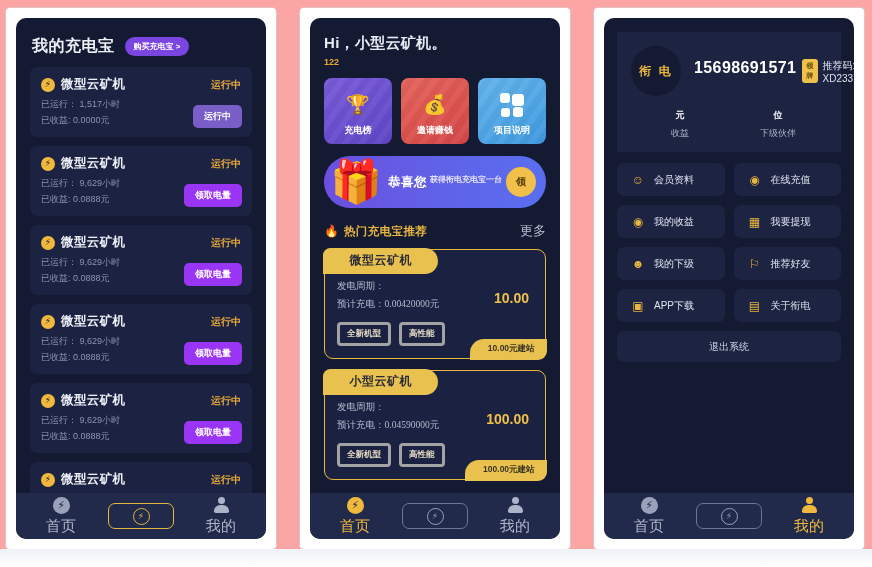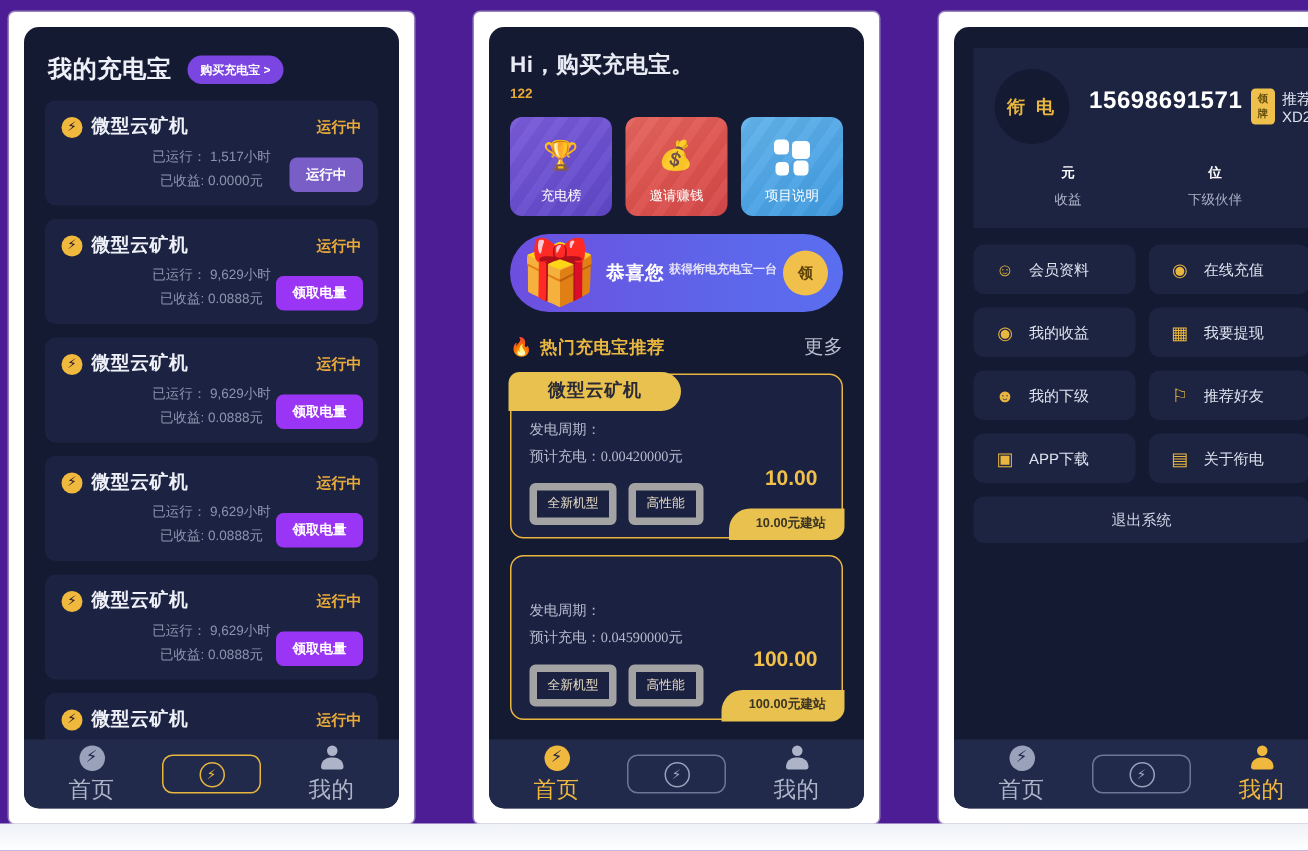--- a/index.html
+++ b/index.html
@@ -5,23 +5,23 @@
   * { box-sizing: border-box; margin: 0; padding: 0; }
   html, body {
     width: 872px; height: 567px;
     background: #ffffff;
     font-family: "Liberation Sans", "DejaVu Sans", sans-serif;
     overflow: hidden;
   }
   .stage {
     position: relative;
     width: 872px; height: 567px;
-    background: #4c1d95;
+    background: #fca5a5;
     display: flex;
-    gap: 40px;
+    gap: 24px;
     padding: 8px 6px 0 6px;
   }
   .bottom-strip {
     position: absolute; left: 0; bottom: 0; width: 872px; height: 18px;
     background: linear-gradient(180deg, #eef1f6 0%, #ffffff 100%);
   }
   
   .phone {
     position: relative;
     width: 270px; height: 541px;
@@ -105,42 +105,42 @@
   }
   .dev-row1 { display: flex; align-items: center; justify-content: space-between; }
   .dev-name { display: flex; align-items: center; gap: 6px; }
   .dev-name .nm { color: #eef0f7; font-size: 12.5px; font-weight: 700; letter-spacing: .4px; }
   .mini-bolt {
     width: 14px; height: 14px; border-radius: 50%; background: #f0b83c;
     display: flex; align-items: center; justify-content: center;
     font-size: 9px; color: #2a2030; line-height: 1;
   }
   .dev-status { color: #e7a93a; font-size: 10px; font-weight: 700; }
-  .dev-meta { margin-top: 5px; display: flex; flex-direction: column; gap: 3px; align-items: center; }
+  .dev-meta { margin-top: 5px; display: flex; flex-direction: column; gap: 3px; }
   .dev-meta span { color: #8e94ae; font-size: 9px; }
   .dev-btn {
     position: absolute; right: 10px; bottom: 9px;
     border-radius: 5px; padding: 5px 11px;
     font-size: 9px; color: #ffffff; font-weight: 700; white-space: nowrap;
   }
   .btn-running { background: #7a5ec8; }
   .btn-claim { background: #9b35f5; }
 
   
   .p2-hero { padding: 16px 14px 0 14px; }
   .p2-greet { color: #e8ebf4; font-size: 15px; font-weight: 700; letter-spacing: .3px; }
   .p2-sub { color: #e8a832; font-size: 9px; margin-top: 4px; font-weight: 700; }
   .p2-tiles { display: flex; gap: 9px; margin-top: 11px; }
   .tile {
     flex: 1; height: 66px; border-radius: 8px; position: relative;
     display: flex; flex-direction: column; align-items: center; justify-content: flex-end;
     padding-bottom: 7px; overflow: hidden;
   }
   .tile .ticon { position: absolute; top: 17px; left: 0; right: 0; text-align: center; font-size: 19px; line-height: 1; color: #ffffff; }
-  .tile .tlab { color: #ffffff; font-size: 9px; font-weight: 400; position: relative; z-index: 2; }
+  .tile .tlab { color: #ffffff; font-size: 9px; font-weight: 700; position: relative; z-index: 2; }
   .tile-purple { background: linear-gradient(150deg,#7a5ad9 0%, #6a4fcf 55%, #5f46c6 100%); }
   .tile-red { background: linear-gradient(150deg,#e4655e 0%, #dd534e 55%, #d4484a 100%); }
   .tile-blue { background: linear-gradient(150deg,#63b3ea 0%, #4fa6e5 55%, #3e98de 100%); }
   .tile-purple::after, .tile-red::after, .tile-blue::after {
     content:""; position:absolute; inset:0;
     background: repeating-linear-gradient(125deg, rgba(255,255,255,.07) 0 6px, rgba(0,0,0,.05) 6px 13px);
     opacity:.55;
   }
   .squares { position:absolute; top:15px; left:50%; transform:translateX(-50%); width:24px; height:24px; z-index:2; }
   .squares i { position:absolute; background:#fff; border-radius:3px; display:block; }
@@ -183,27 +183,27 @@
   }
   .prod-tab {
     position: absolute; top: -1.6px; left: -1.6px;
     background: #e9c14f; color: #2a2a36;
     padding: 4px 26px 5px 26px; font-size: 12px; font-weight: 700;
     border-radius: 9px 16px 16px 0; letter-spacing: .5px;
   }
   .prod-lines { display: flex; flex-direction: column; gap: 5px; }
   .prod-lines span { color: #b6bbd0; font-size: 9.5px; font-family: Liberation Serif, serif; }
   .prod-price {
-    position: absolute; right: 16px; top: 60px;
+    position: absolute; right: 16px; top: 40px;
     color: #f0c04a; font-size: 14px; font-weight: 700;
   }
   .prod-tags { display: flex; gap: 8px; margin-top: 11px; }
   .ptag {
-    border: 5px solid #a3a3a3; border-radius: 4px; color: #e6dcc4;
-    font-size: 8.5px; padding: 3px 7px; font-weight: 400;
+    border: 3px solid #a3a3a3; border-radius: 4px; color: #e6dcc4;
+    font-size: 8.5px; padding: 3px 7px; font-weight: 700;
   }
   .prod-foot {
     position: absolute; right: -1.6px; bottom: -1.6px;
     background: #e9c14f; color: #3a3423;
     font-size: 8.5px; padding: 4px 12px 5px 18px;
     border-radius: 14px 0 9px 0; font-weight: 700; white-space: nowrap;
   }
 
   
   .p3-body { padding: 14px 13px 58px 13px; }
@@ -365,21 +365,21 @@
         </div>
       </div>
     </div>
   </div>
 
   <div class="phone">
     <div class="screen">
       <div class="scrollarea">
 
         <div class="p2-hero">
-          <div class="p2-greet">Hi，购买充电宝。</div>
+          <div class="p2-greet">Hi，小型云矿机。</div>
           <div class="p2-sub">122</div>
 
           <div class="p2-tiles">
             <div class="tile tile-purple">
               <span class="ticon">🏆</span>
               <span class="tlab">充电榜</span>
             </div>
             <div class="tile tile-red">
               <span class="ticon">💰</span>
               <span class="tlab">邀请赚钱</span>
@@ -422,20 +422,21 @@
             </div>
             <div class="prod-price">10.00</div>
             <div class="prod-tags">
               <span class="ptag">全新机型</span>
               <span class="ptag">高性能</span>
             </div>
             <div class="prod-foot">10.00元建站</div>
           </div>
 
           <div class="prod">
+            <div class="prod-tab">小型云矿机</div>
             <div class="prod-lines">
               <span>发电周期：</span>
               <span><span>预计充电：</span><span>0.04590000元</span></span>
             </div>
             <div class="prod-price">100.00</div>
             <div class="prod-tags">
               <span class="ptag">全新机型</span>
               <span class="ptag">高性能</span>
             </div>
             <div class="prod-foot">100.00元建站</div>

